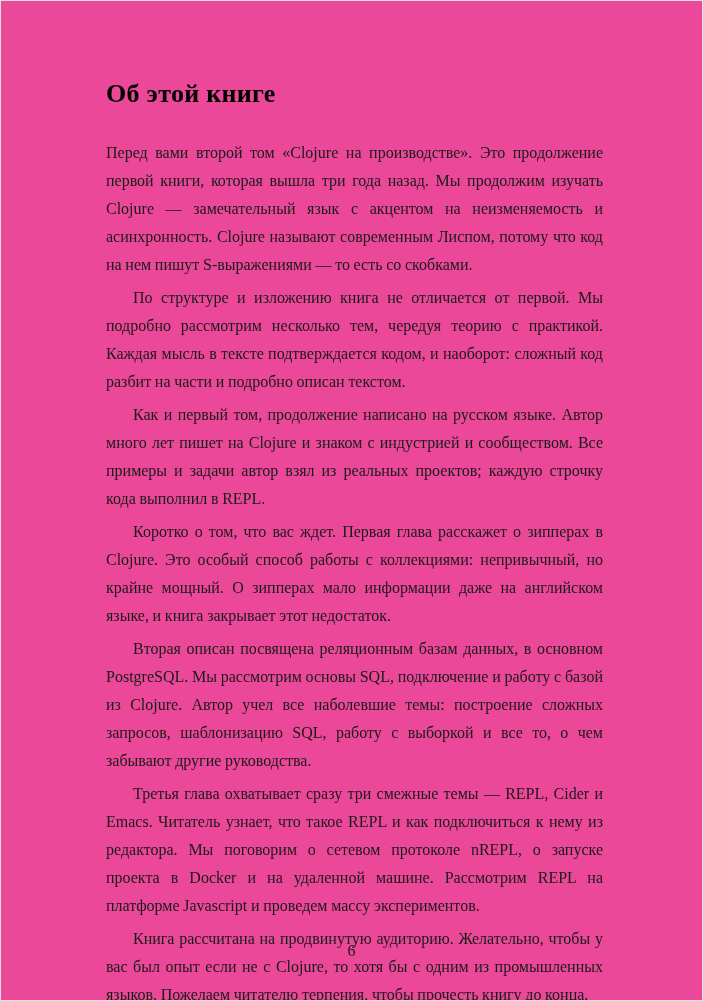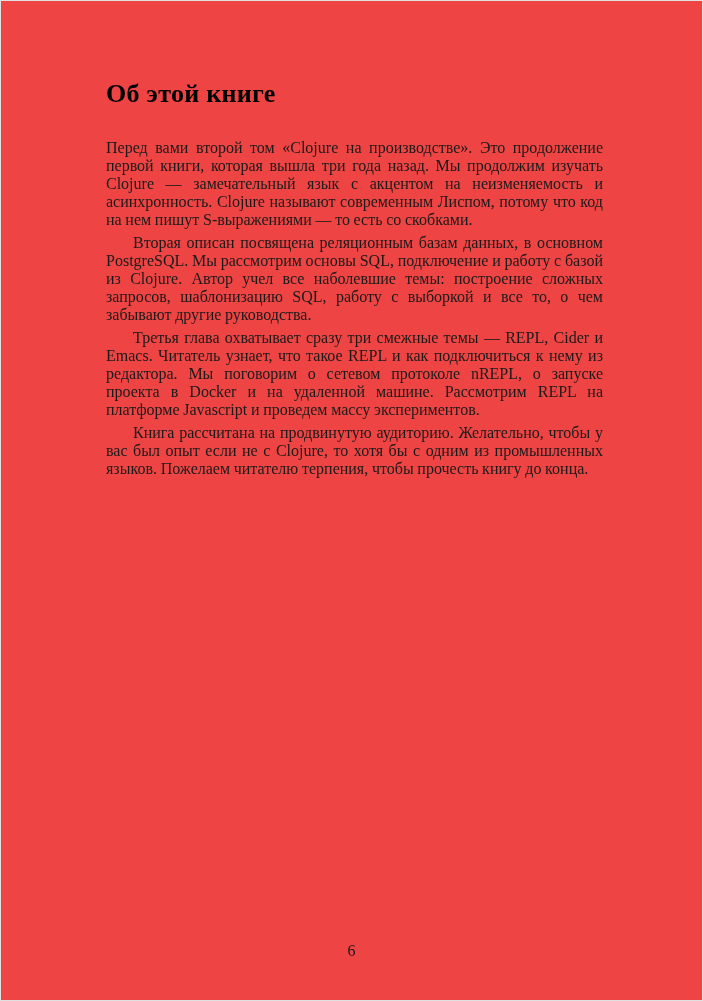--- a/index.html
+++ b/index.html
@@ -5,21 +5,21 @@
   * { margin: 0; padding: 0; box-sizing: border-box; }
 
   html, body {
     background: #ffffff;
   }
 
   .page {
     position: relative;
     width: 703px;
     height: 1001px;
-    background: #ef4444;
+    background: #ec4899;
     border: 1px solid #e0e0e0;
     overflow: hidden;
     font-family: "Liberation Serif", "DejaVu Serif", serif;
     color: #1a1a1a;
   }
 
   .content {
     position: absolute;
     left: 105px;
     top: 78px;
@@ -29,21 +29,21 @@
   .chapter-title {
     font-size: 26px;
     font-weight: 700;
     color: #000000;
     margin: 0 0 30px 0;
     letter-spacing: 0.3px;
   }
 
   .body-text p {
     font-size: 16px;
-    line-height: 18px;
+    line-height: 28px;
     text-align: justify;
     text-indent: 27px;
     margin: 0 0 5px 0;
     hyphens: auto;
     -webkit-hyphens: auto;
     word-spacing: -0.3px;
   }
 
   .body-text p.noindent {
     text-indent: 0;
@@ -60,19 +60,22 @@
   }
 </style>
 </head>
 <body>
 
 <div class="page">
   <div class="content">
     <h1 class="chapter-title">Об этой книге</h1>
     <div class="body-text">
       <p class="noindent">Перед вами второй том «Clojure на производстве». Это продолжение первой книги, которая вышла три года назад. Мы продолжим изучать Clojure — замечательный язык с акцентом на неизменяемость и асинхронность. Clojure называют современным Лиспом, потому что код на нем пишут S-выражениями — то есть со скобками.</p>
+      <p>По структуре и изложению книга не отличается от первой. Мы подробно рассмотрим несколько тем, чередуя теорию с практикой. Каждая мысль в тексте подтверждается кодом, и наоборот: сложный код разбит на части и подробно описан текстом.</p>
+      <p>Как и первый том, продолжение написано на русском языке. Автор много лет пишет на Clojure и знаком с индустрией и сообществом. Все примеры и задачи автор взял из реальных проектов; каждую строчку кода выполнил в REPL.</p>
+      <p>Коротко о том, что вас ждет. Первая глава расскажет о зипперах в Clojure. Это особый способ работы с коллекциями: непривычный, но крайне мощный. О зипперах мало информации даже на английском языке, и книга закрывает этот недостаток.</p>
       <p>Вторая описан посвящена реляционным базам данных, в основном PostgreSQL. Мы рассмотрим основы SQL, подключение и работу с базой из Clojure. Автор учел все наболевшие темы: построение сложных запросов, шаблонизацию SQL, работу с выборкой и все то, о чем забывают другие руководства.</p>
       <p>Третья глава охватывает сразу три смежные темы — REPL, Cider и Emacs. Читатель узнает, что такое REPL и как подключиться к нему из редактора. Мы поговорим о сетевом протоколе nREPL, о запуске проекта в Docker и на удаленной машине. Рассмотрим REPL на платформе Javascript и проведем массу экспериментов.</p>
       <p>Книга рассчитана на продвинутую аудиторию. Желательно, чтобы у вас был опыт если не с Clojure, то хотя бы с одним из промышленных языков. Пожелаем читателю терпения, чтобы прочесть книгу до конца.</p>
     </div>
   </div>
   <div class="page-number">6</div>
 </div>
 
 </body></html>

